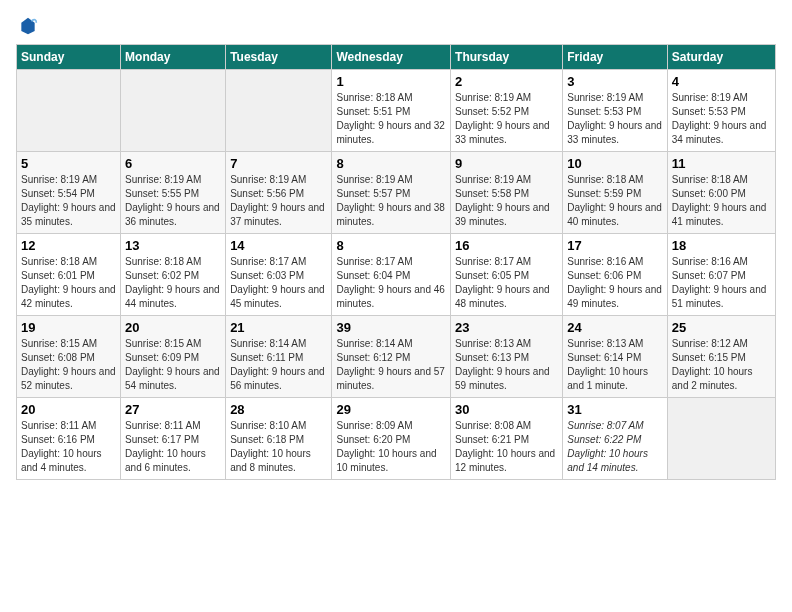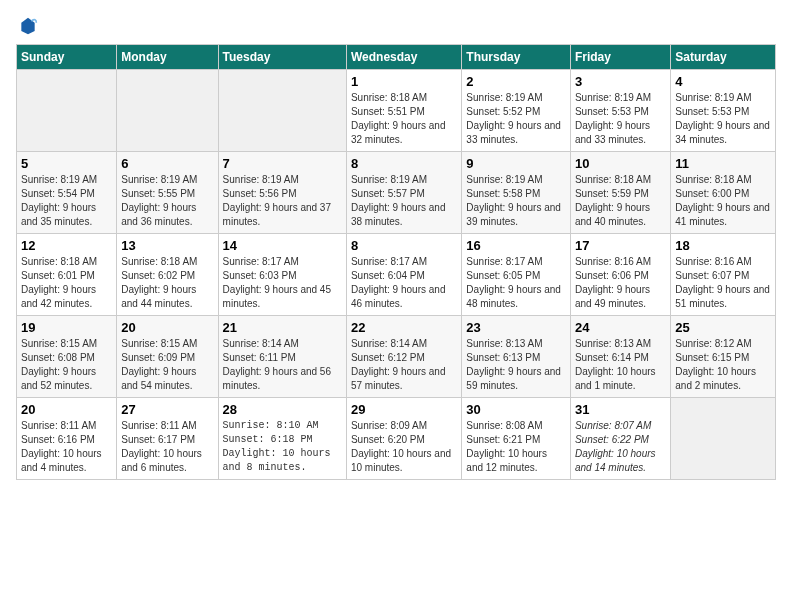--- a/index.html
+++ b/index.html
@@ -242,21 +242,21 @@
 Sunset: 6:09 PM
 Daylight: 9 hours and 54 minutes.</div>
         </td>
         <td>
           <span class="day-number">21</span>
           <div class="day-info" style="white-space: pre-line;">Sunrise: 8:14 AM
 Sunset: 6:11 PM
 Daylight: 9 hours and 56 minutes.</div>
         </td>
         <td>
-          <span class="day-number">22</span>
+          <span class="day-number">39</span>
           <div class="day-info" style="white-space: pre-line;">Sunrise: 8:14 AM
 Sunset: 6:12 PM
 Daylight: 9 hours and 57 minutes.</div>
         </td>
         <td>
           <span class="day-number">23</span>
           <div class="day-info" style="white-space: pre-line;">Sunrise: 8:13 AM
 Sunset: 6:13 PM
 Daylight: 9 hours and 59 minutes.</div>
         </td>
@@ -281,21 +281,21 @@
 Daylight: 10 hours and 4 minutes.</div>
         </td>
         <td>
           <span class="day-number">27</span>
           <div class="day-info" style="white-space: pre-line;">Sunrise: 8:11 AM
 Sunset: 6:17 PM
 Daylight: 10 hours and 6 minutes.</div>
         </td>
         <td>
           <span class="day-number">28</span>
-          <div class="day-info" style="white-space: pre-line; font-family: Liberation Mono, monospace;">Sunrise: 8:10 AM
+          <div class="day-info" style="white-space: pre-line;">Sunrise: 8:10 AM
 Sunset: 6:18 PM
 Daylight: 10 hours and 8 minutes.</div>
         </td>
         <td>
           <span class="day-number">29</span>
           <div class="day-info" style="white-space: pre-line;">Sunrise: 8:09 AM
 Sunset: 6:20 PM
 Daylight: 10 hours and 10 minutes.</div>
         </td>
         <td>

